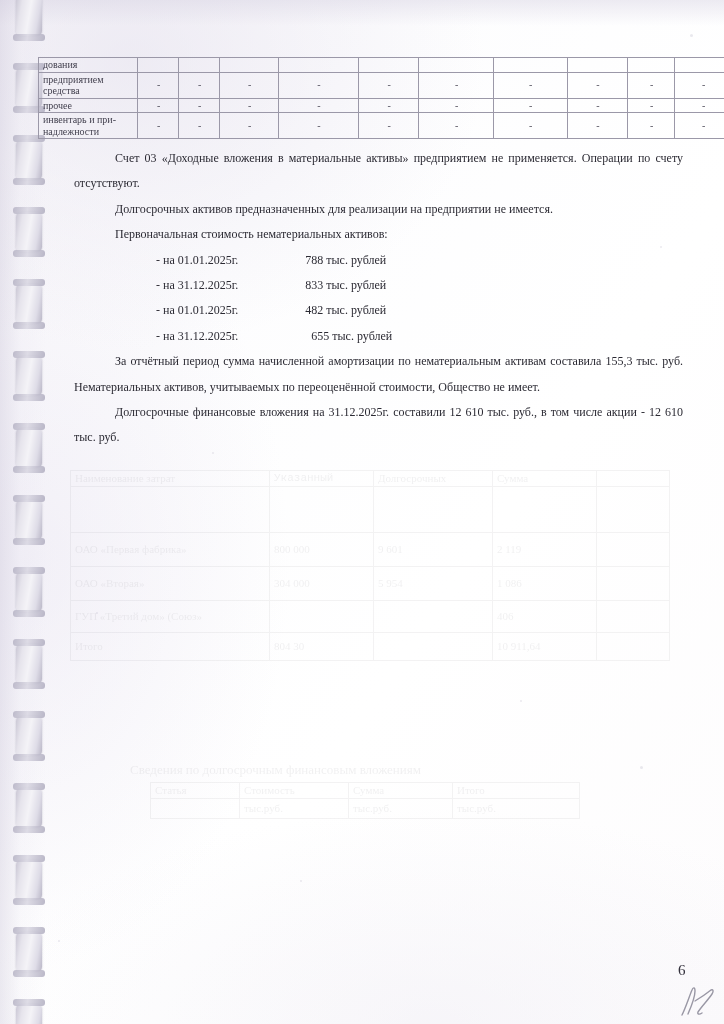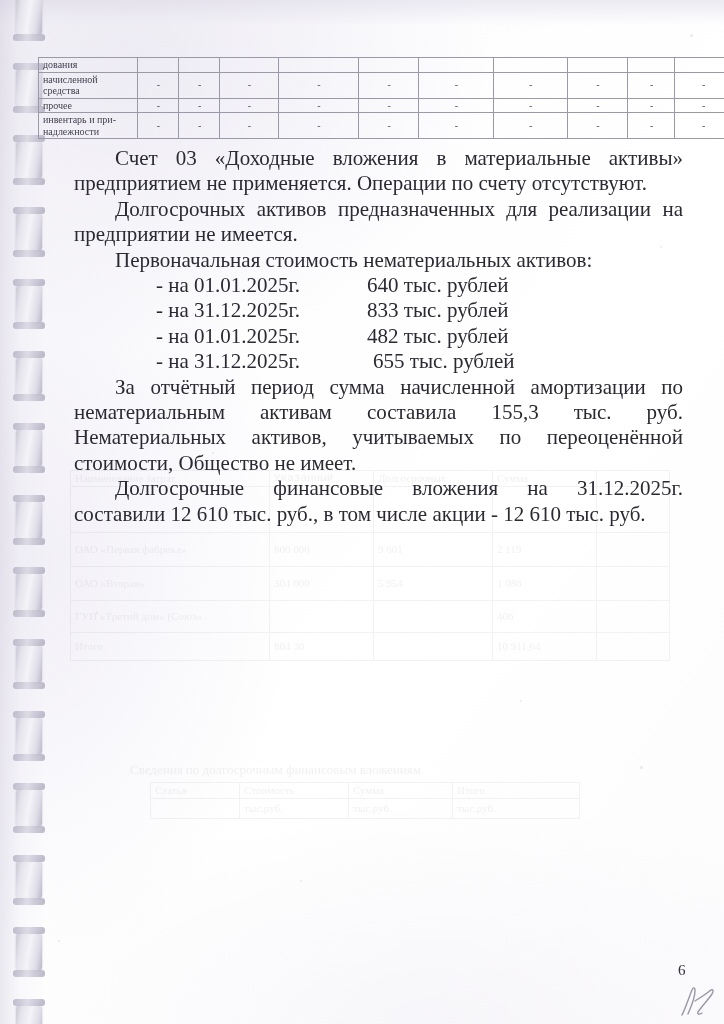--- a/index.html
+++ b/index.html
@@ -81,21 +81,21 @@
     vertical-align:top;
     background:transparent;
   }
   #tbl td.lbl{width:92px;color:#43414f;}
   #tbl td.dcell{text-align:center;vertical-align:middle;color:#54525f;font-size:10px;}
   #tbl td.tail{border-right:1px solid #9b98a8;}
 
   
   #body{
     position:absolute;left:74px;top:146px;width:609px;
-    font-size:21px;
+    font-size:12px;
     line-height:25.4px;
     color:#2b2a33;
     text-align:justify;
     -webkit-font-smoothing:antialiased;
   }
   #body p{margin:0;text-indent:41px;}
   #body p.item{text-indent:41px;text-align:left;}
   #body p.plain{text-indent:41px;text-align:left;}
   .val{display:inline-block;text-align:right;}
   .gap{display:inline-block;width:26px;}
@@ -219,21 +219,21 @@
           <td class="dcell" style="width: 74px;"></td>
           <td class="dcell" style="width: 54px;"></td>
           <td class="dcell" style="width: 68px;"></td>
           <td class="dcell" style="width: 68px;"></td>
           <td class="dcell" style="width: 54px;"></td>
           <td class="dcell" style="width: 40px;"></td>
           <td class="dcell" style="width: 50px;"></td>
           <td class="tail"></td>
         </tr>
         <tr style="height: 25px;">
-          <td class="lbl">начисленной средства</td>
+          <td class="lbl">предприятием средства</td>
           <td class="dcell" style="width: 34px;">-</td>
           <td class="dcell" style="width: 34px;">-</td>
           <td class="dcell" style="width: 52px;">-</td>
           <td class="dcell" style="width: 74px;">-</td>
           <td class="dcell" style="width: 54px;">-</td>
           <td class="dcell" style="width: 68px;">-</td>
           <td class="dcell" style="width: 68px;">-</td>
           <td class="dcell" style="width: 54px;">-</td>
           <td class="dcell" style="width: 40px;">-</td>
           <td class="dcell" style="width: 50px;">-</td>
@@ -267,21 +267,21 @@
           <td class="dcell" style="width: 50px;">-</td>
           <td class="tail"></td>
         </tr>
       </tbody>
   </table>
 
   <div id="body">
     <p>Счет 03 «Доходные вложения в материальные активы» предприятием не применяется. Операции по счету отсутствуют.</p>
     <p>Долгосрочных активов предназначенных для реализации на предприятии не имеется.</p>
     <p class="plain">Первоначальная стоимость нематериальных активов:</p>
-    <p class="item"><span class="val">- на 01.01.2025г.</span><span class="gap"></span><span class="val">640 тыс. рублей</span></p>
+    <p class="item"><span class="val">- на 01.01.2025г.</span><span class="gap"></span><span class="val">788 тыс. рублей</span></p>
     <p class="item"><span class="val">- на 31.12.2025г.</span><span class="gap"></span><span class="val">833 тыс. рублей</span></p>
     <p class="item"><span class="val">- на 01.01.2025г.</span><span class="gap"></span><span class="val">482 тыс. рублей</span></p>
     <p class="item"><span class="val">- на 31.12.2025г.</span><span class="gap" style="width:32px;"></span><span class="val">655 тыс. рублей</span></p>
     <p>За отчётный период сумма начисленной амортизации по нематериальным активам составила 155,3 тыс. руб. Нематериальных активов, учитываемых по переоценённой стоимости, Общество не имеет.</p>
     <p>Долгосрочные финансовые вложения на 31.12.2025г. составили 12 610 тыс. руб., в том числе акции -  12 610 тыс. руб.</p>
   </div>
 
   <div id="pageno">6</div>
 
   <svg id="sig" viewBox="0 0 44 34">

